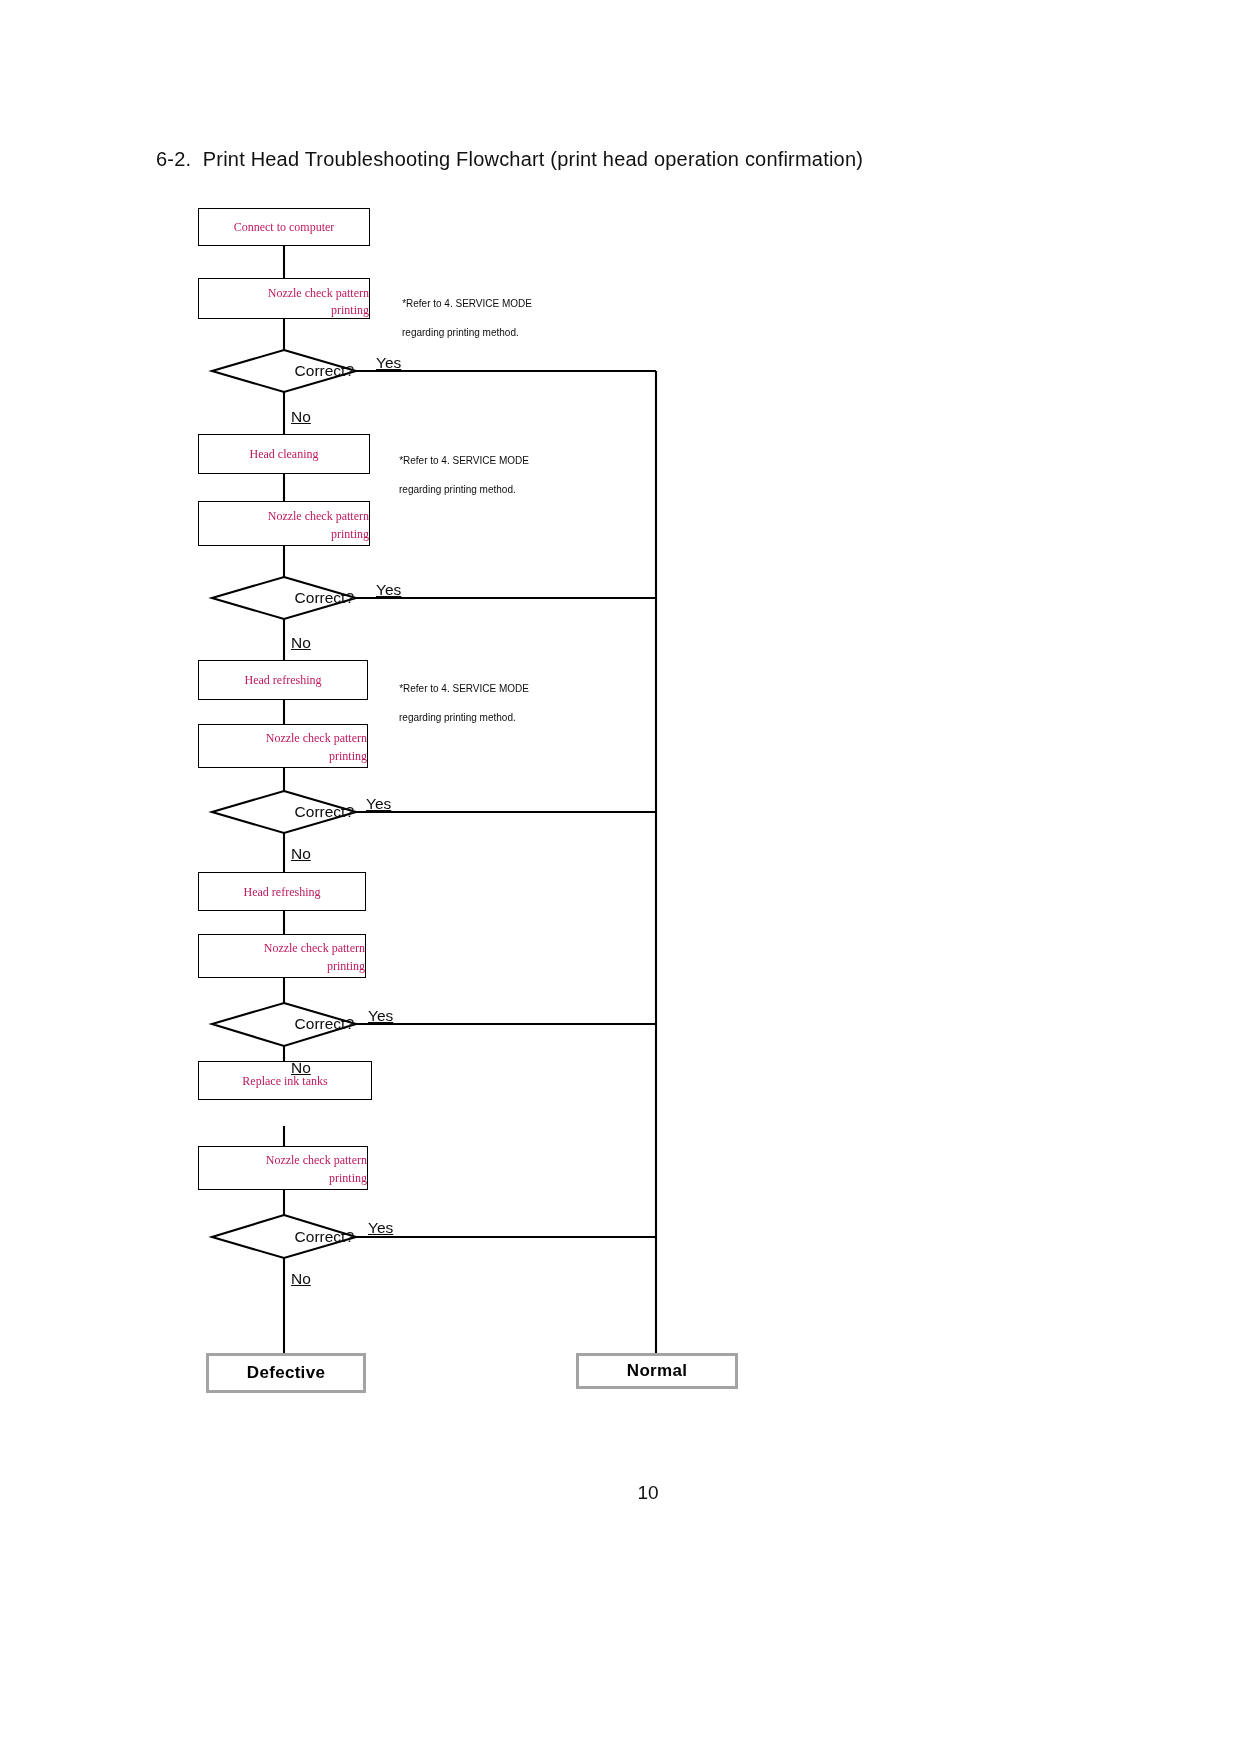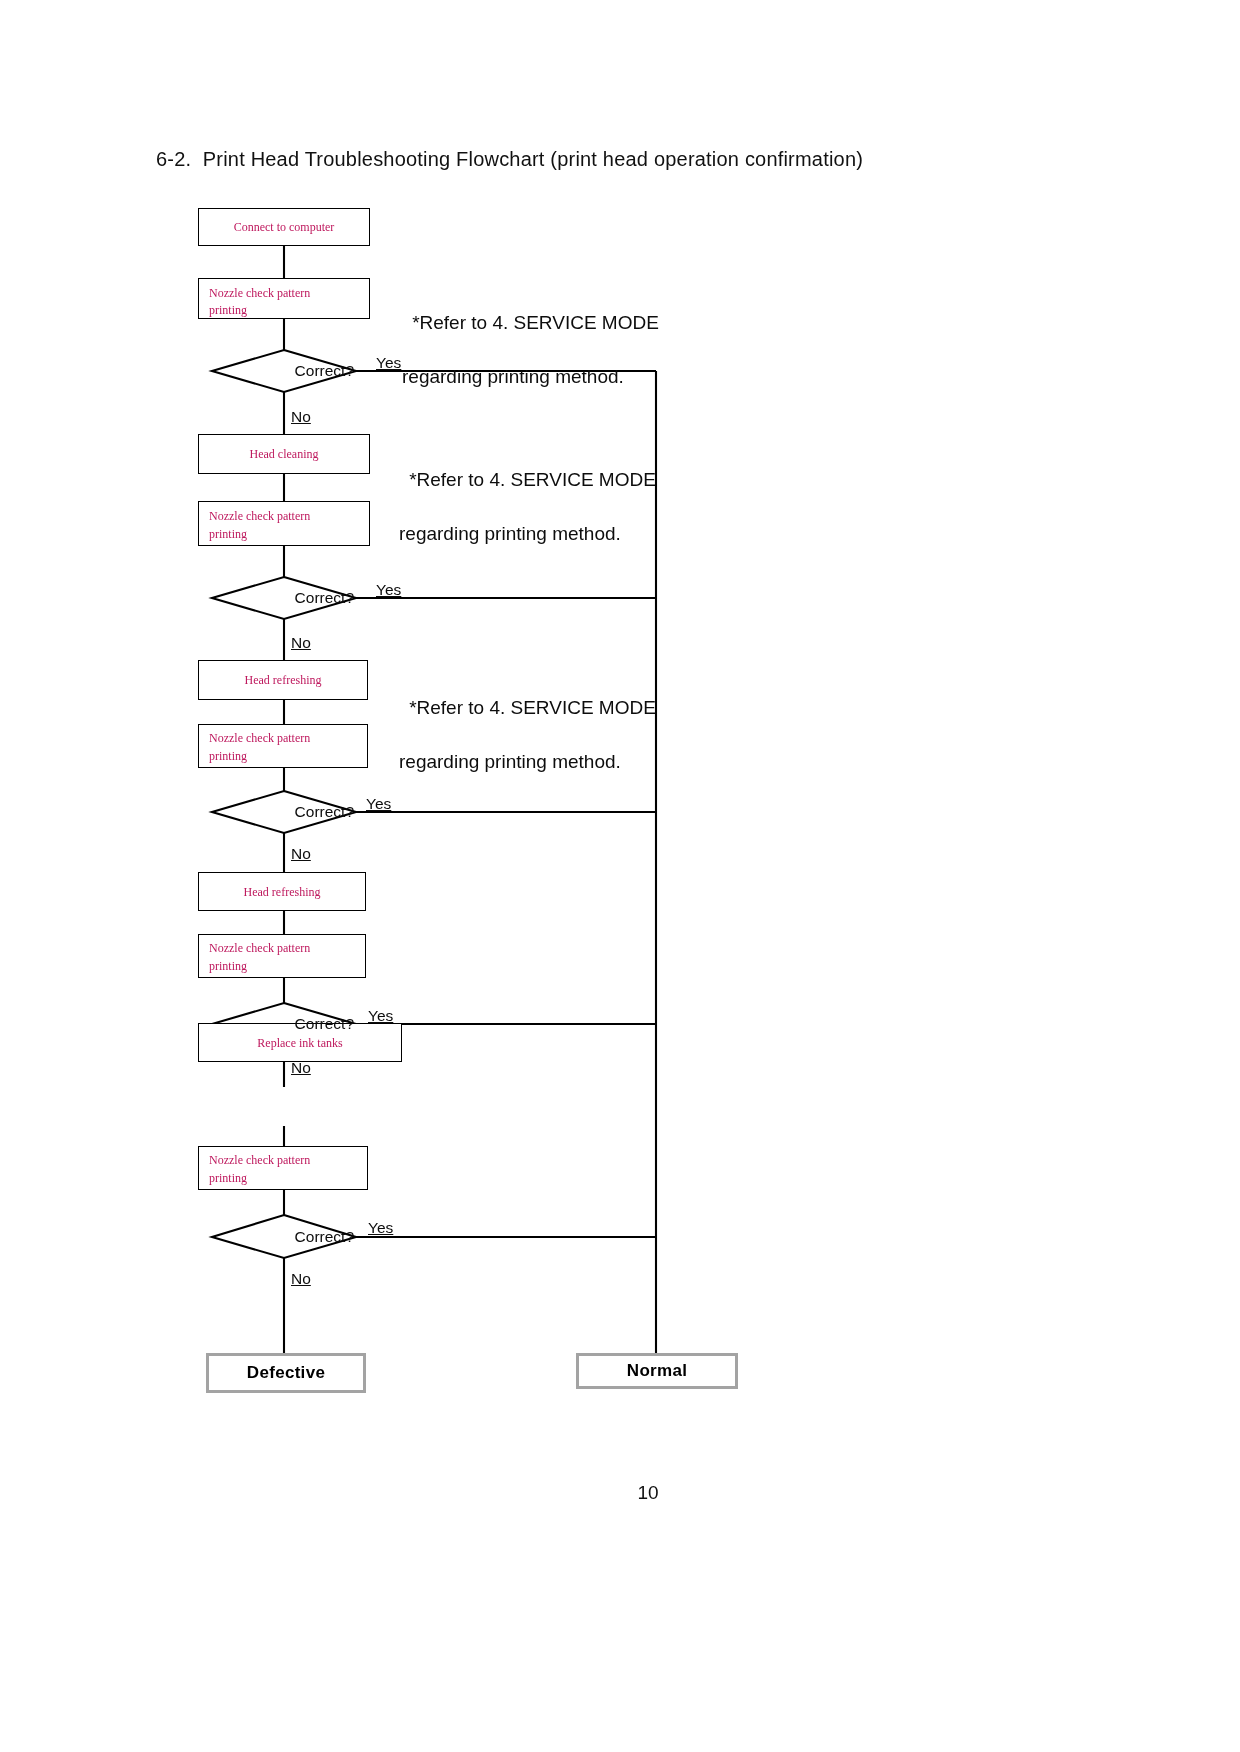--- a/index.html
+++ b/index.html
@@ -55,21 +55,21 @@
   .proc-box .lbl {
     position: absolute;
     left: 0; right: 0;
   }
   .proc-box.center .lbl {
     text-align: center;
     top: 50%;
     transform: translateY(-50%);
   }
   .proc-box.leftal .lbl {
-    text-align: left;
+    text-align: right;
     padding-left: 10px;
     top: 9px;
   }
   .term-box {
     position: absolute;
     box-sizing: border-box;
     border: 3px solid #a3a3a3;
     background: #fff;
     font-size: 17px;
     font-weight: bold;
@@ -87,21 +87,21 @@
   }
   .edge-label {
     position: absolute;
     font-size: 15.5px;
     color: #0d0d0d;
     white-space: pre;
     text-decoration: underline;
   }
   .note {
     position: absolute;
-    font-size: 19px;
+    font-size: 10px;
     line-height: 1.42;
     color: #0d0d0d;
     white-space: pre;
   }
   .note .l2 { display: block; padding-left: 11px; }
   #page-number {
     position: absolute;
     left: 0;
     right: 0;
     top: 1482px;
@@ -185,21 +185,21 @@
 
   <div class="proc-box center" style="left:170px; top:872px; width:168px; height:39px;">
     <span class="lbl">Head refreshing</span>
   </div>
 
   <div class="proc-box leftal" style="left:170px; top:934px; width:168px; height:44px;">
     <span class="lbl" style="top:6px;">Nozzle check pattern</span>
     <span class="lbl" style="top:24px; padding-left:10px;">printing</span>
   </div>
 
-  <div class="proc-box center" style="left:170px; top:1023px; width:204px; height:39px;">
+  <div class="proc-box center" style="left:170px; top:1061px; width:174px; height:39px;">
     <span class="lbl">Replace ink tanks</span>
   </div>
 
   <div class="proc-box leftal" style="left:170px; top:1146px; width:170px; height:44px;">
     <span class="lbl" style="top:6px;">Nozzle check pattern</span>
     <span class="lbl" style="top:24px; padding-left:10px;">printing</span>
   </div>
 
   <div class="term-box" style="left:178px; top:1353px; width:160px; height:40px;">
     <span>Defective</span>

